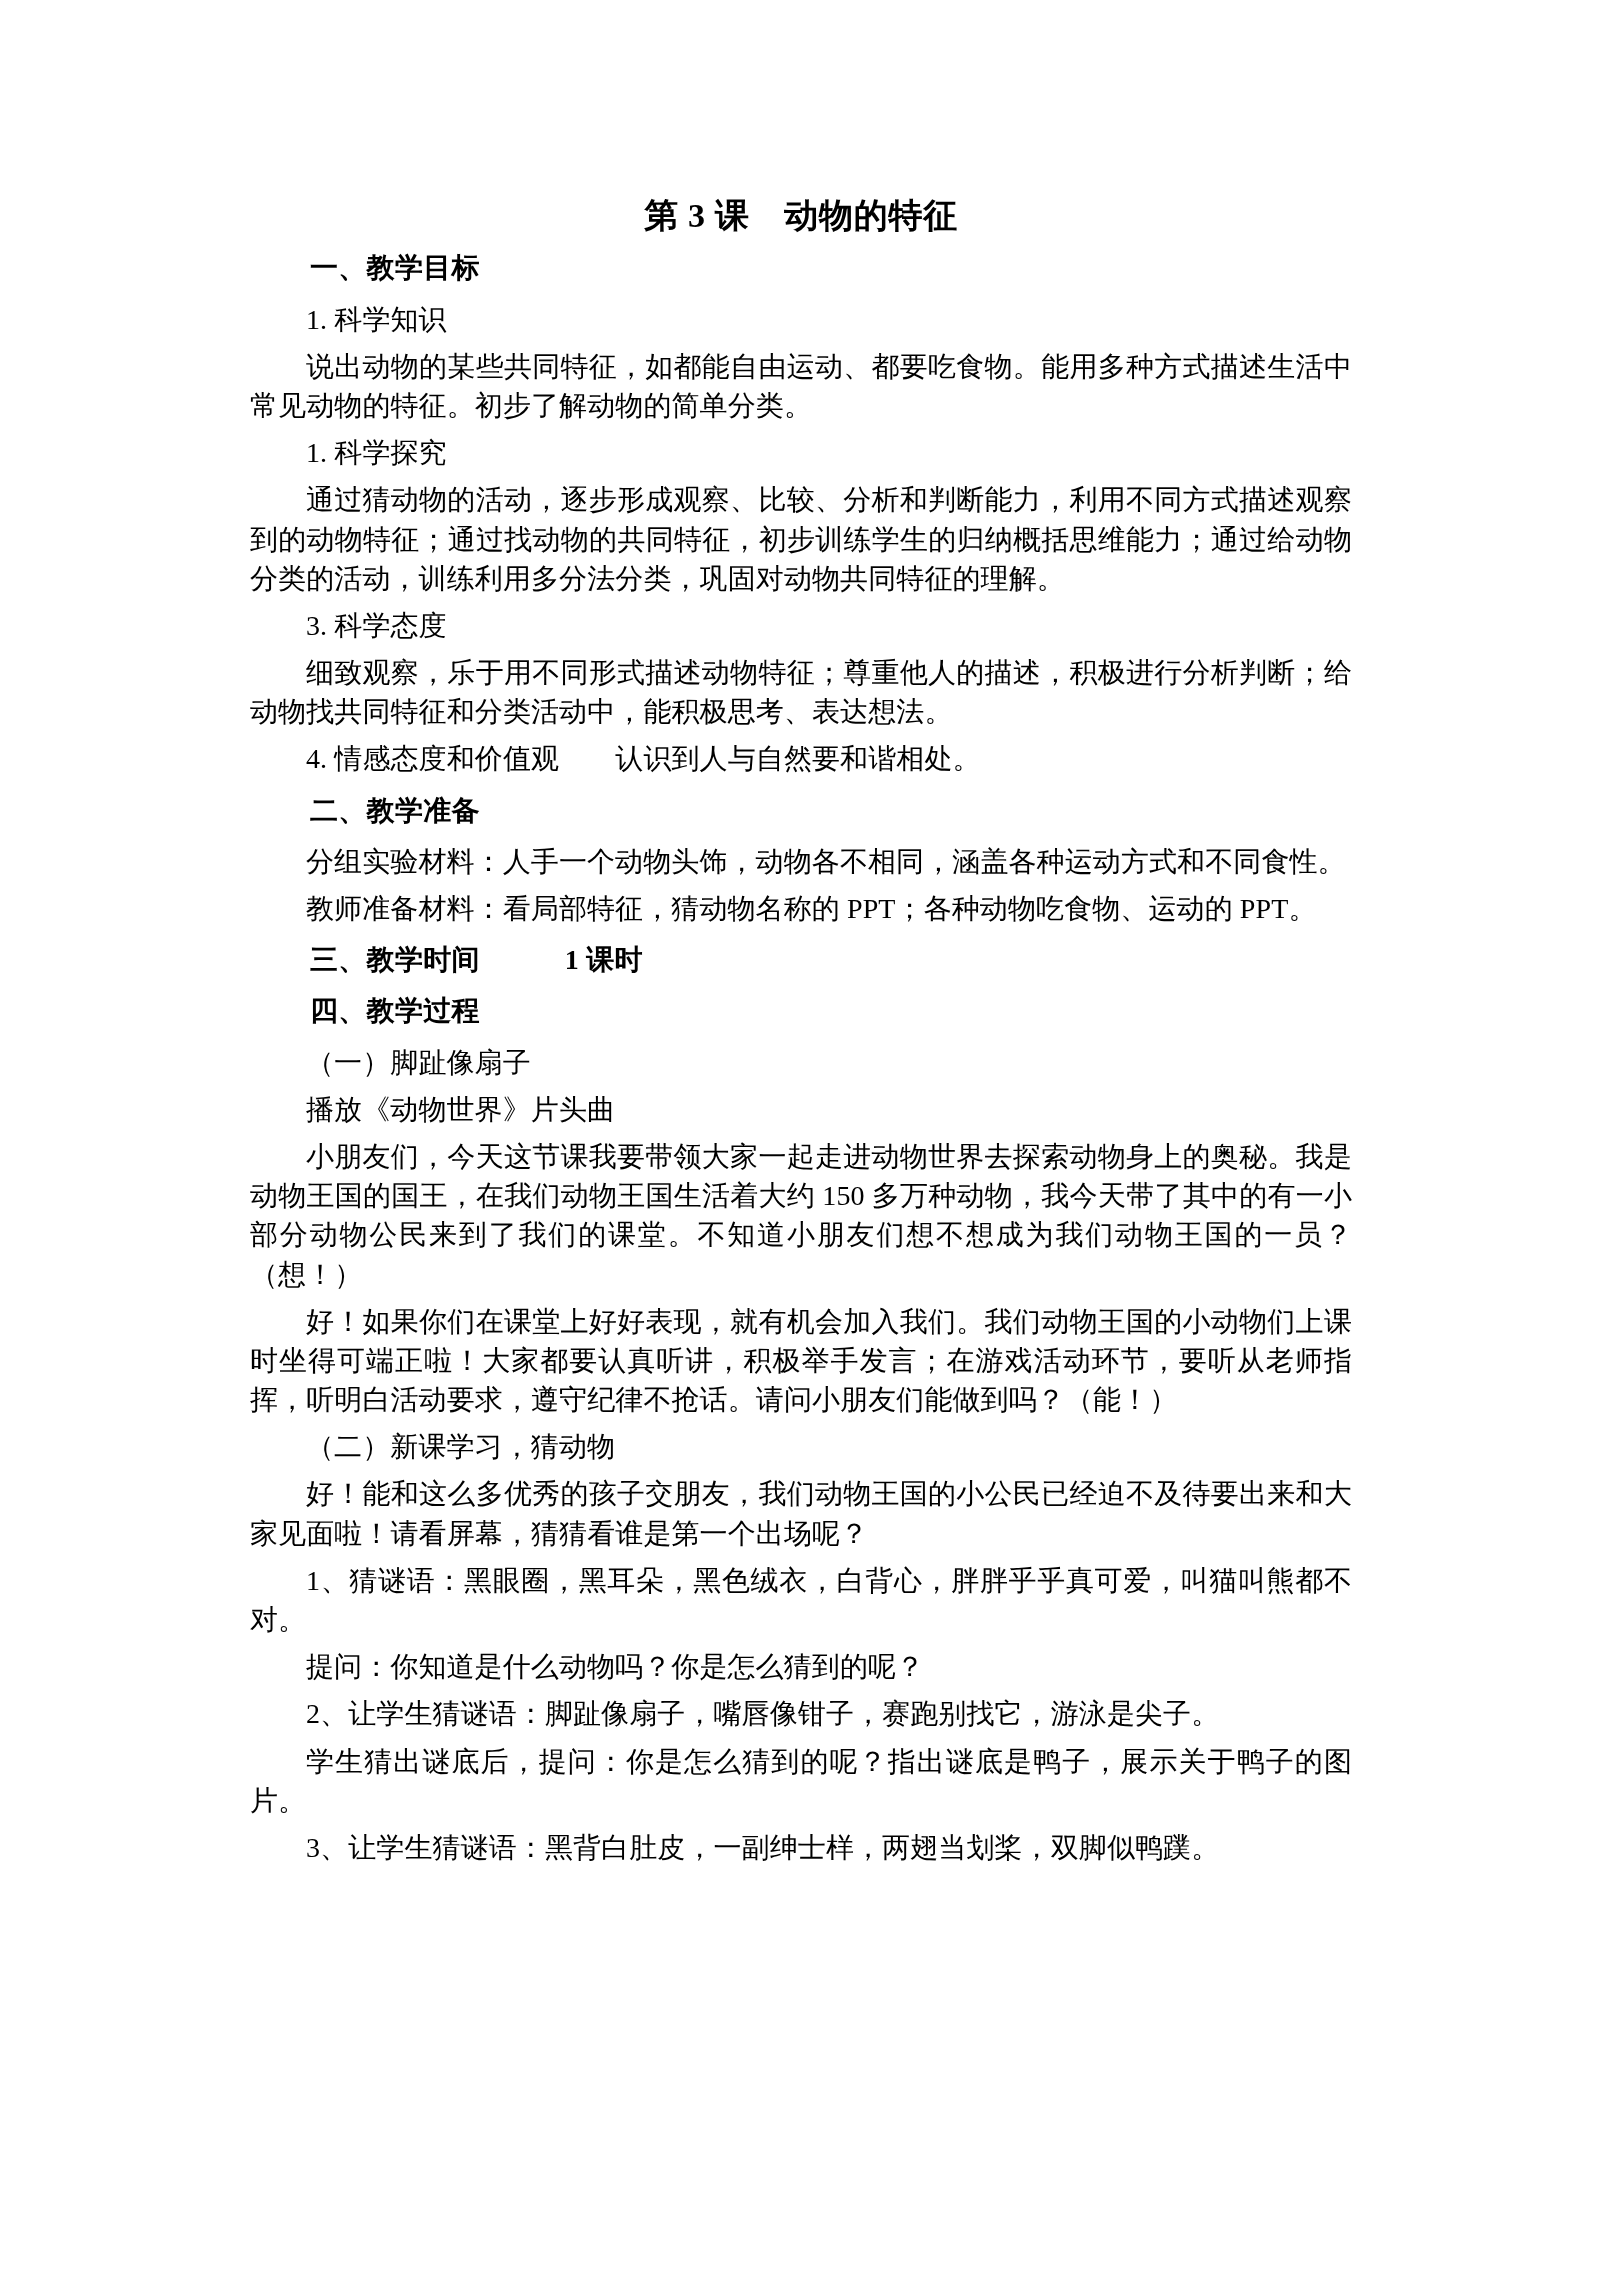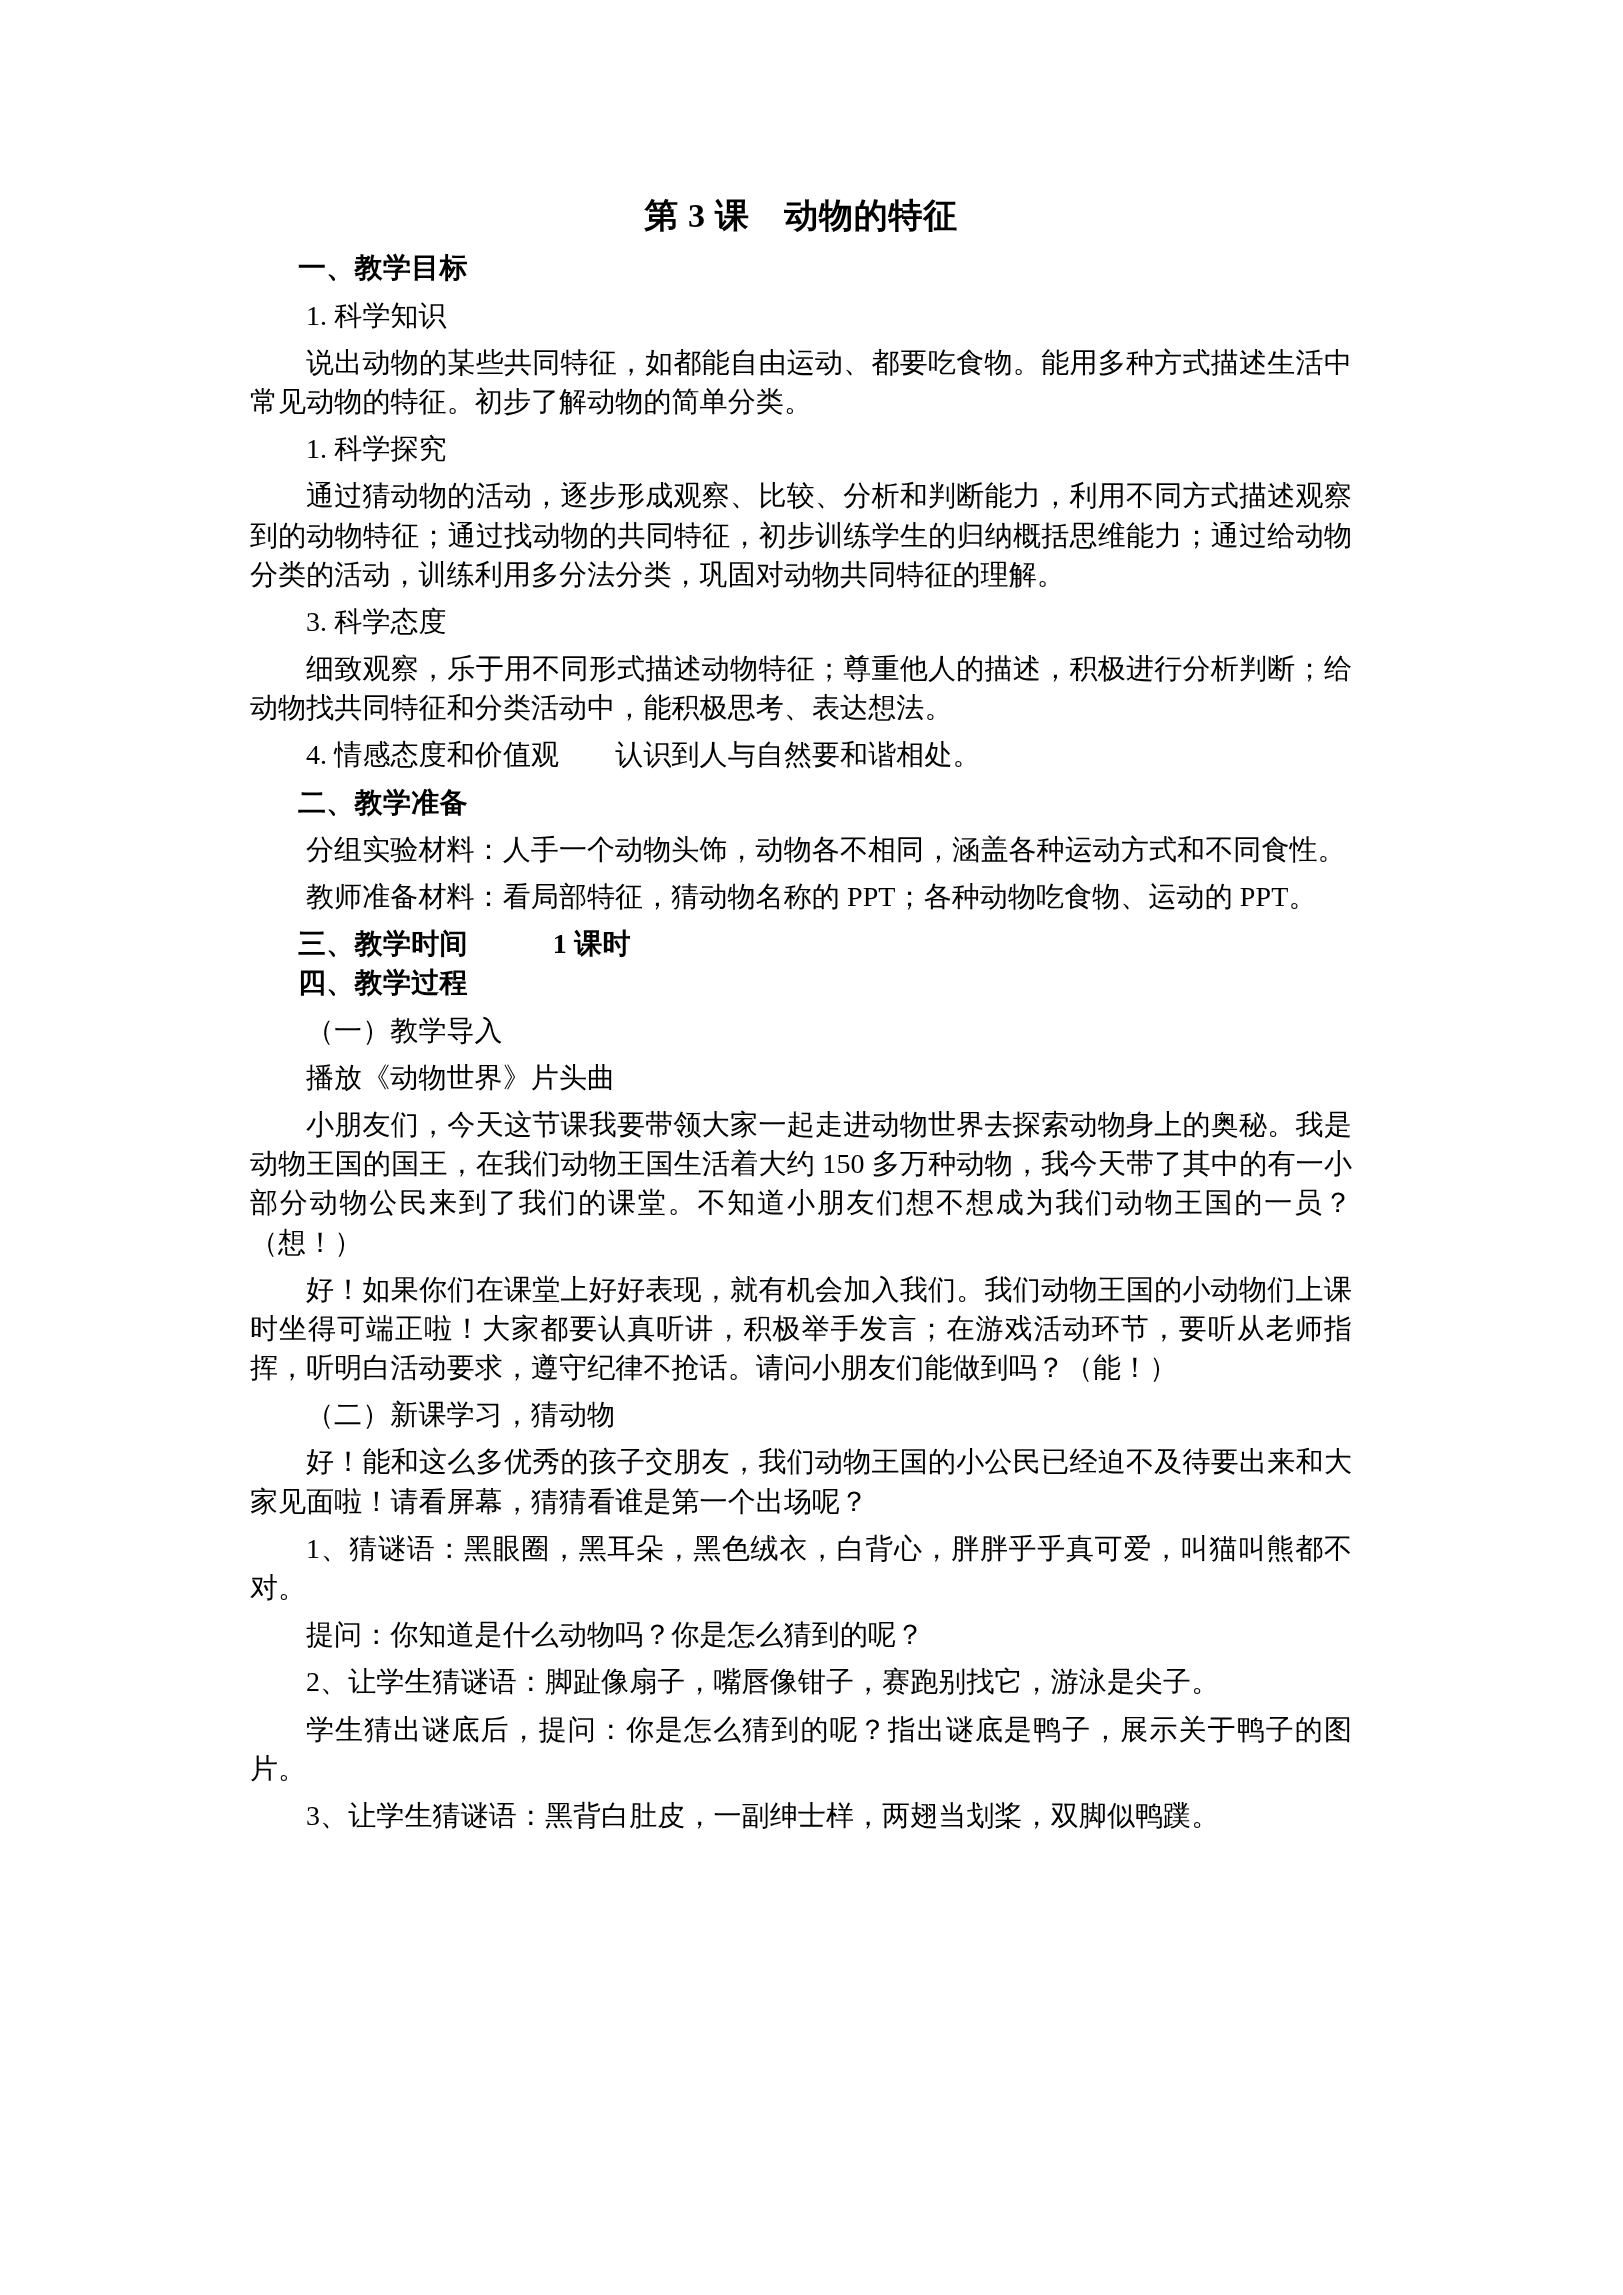--- a/index.html
+++ b/index.html
@@ -30,21 +30,21 @@
     text-align: center;
     line-height: 1.18;
     letter-spacing: 0.7px;
     margin: 0 0 12.3px 0;
     white-space: pre;
   }
   .heading {
     font-size: 28px;
     font-weight: bold;
     line-height: 1.40;
-    margin: 0;
+    margin: 12px;
     text-indent: 56px;
     letter-spacing: 0.3px;
     white-space: pre-wrap;
   }
   .para {
     font-size: 28px;
     font-weight: normal;
     line-height: 1.40;
     margin: 8px;
     text-indent: 56px;
@@ -80,21 +80,21 @@
         <p class="para">1. 科学探究</p>
         <p class="para">通过猜动物的活动，逐步形成观察、比较、分析和判断能力，利用不同方式描述观察到的动物特征；通过找动物的共同特征，初步训练学生的归纳概括思维能力；通过给动物分类的活动，训练利用多分法分类，巩固对动物共同特征的理解。</p>
         <p class="para">3. 科学态度</p>
         <p class="para">细致观察，乐于用不同形式描述动物特征；尊重他人的描述，积极进行分析判断；给动物找共同特征和分类活动中，能积极思考、表达想法。</p>
         <p class="para">4. 情感态度和价值观　　认识到人与自然要和谐相处。</p>
         <p class="heading">二、教学准备</p>
         <p class="para">分组实验材料：人手一个动物头饰，动物各不相同，涵盖各种运动方式和不同食性。</p>
         <p class="para">教师准备材料：看局部特征，猜动物名称的 PPT；各种动物吃食物、运动的 PPT。</p>
         <p class="heading">三、教学时间　　　1 课时</p>
         <p class="heading">四、教学过程</p>
-        <p class="para">（一）教学导入</p>
+        <p class="para">（一）脚趾像扇子</p>
         <p class="para">播放《动物世界》片头曲</p>
         <p class="para">小朋友们，今天这节课我要带领大家一起走进动物世界去探索动物身上的奥秘。我是动物王国的国王，在我们动物王国生活着大约 150 多万种动物，我今天带了其中的有一小部分动物公民来到了我们的课堂。不知道小朋友们想不想成为我们动物王国的一员？（想！）</p>
         <p class="para">好！如果你们在课堂上好好表现，就有机会加入我们。我们动物王国的小动物们上课时坐得可端正啦！大家都要认真听讲，积极举手发言；在游戏活动环节，要听从老师指挥，听明白活动要求，遵守纪律不抢话。请问小朋友们能做到吗？（能！）</p>
         <p class="para">（二）新课学习，猜动物</p>
         <p class="para">好！能和这么多优秀的孩子交朋友，我们动物王国的小公民已经迫不及待要出来和大家见面啦！请看屏幕，猜猜看谁是第一个出场呢？</p>
         <p class="para">1、猜谜语：黑眼圈，黑耳朵，黑色绒衣，白背心，胖胖乎乎真可爱，叫猫叫熊都不对。</p>
         <p class="para">提问：你知道是什么动物吗？你是怎么猜到的呢？</p>
         <p class="para">2、让学生猜谜语：脚趾像扇子，嘴唇像钳子，赛跑别找它，游泳是尖子。</p>
         <p class="para">学生猜出谜底后，提问：你是怎么猜到的呢？指出谜底是鸭子，展示关于鸭子的图片。</p>
         <p class="para">3、让学生猜谜语：黑背白肚皮，一副绅士样，两翅当划桨，双脚似鸭蹼。</p>

